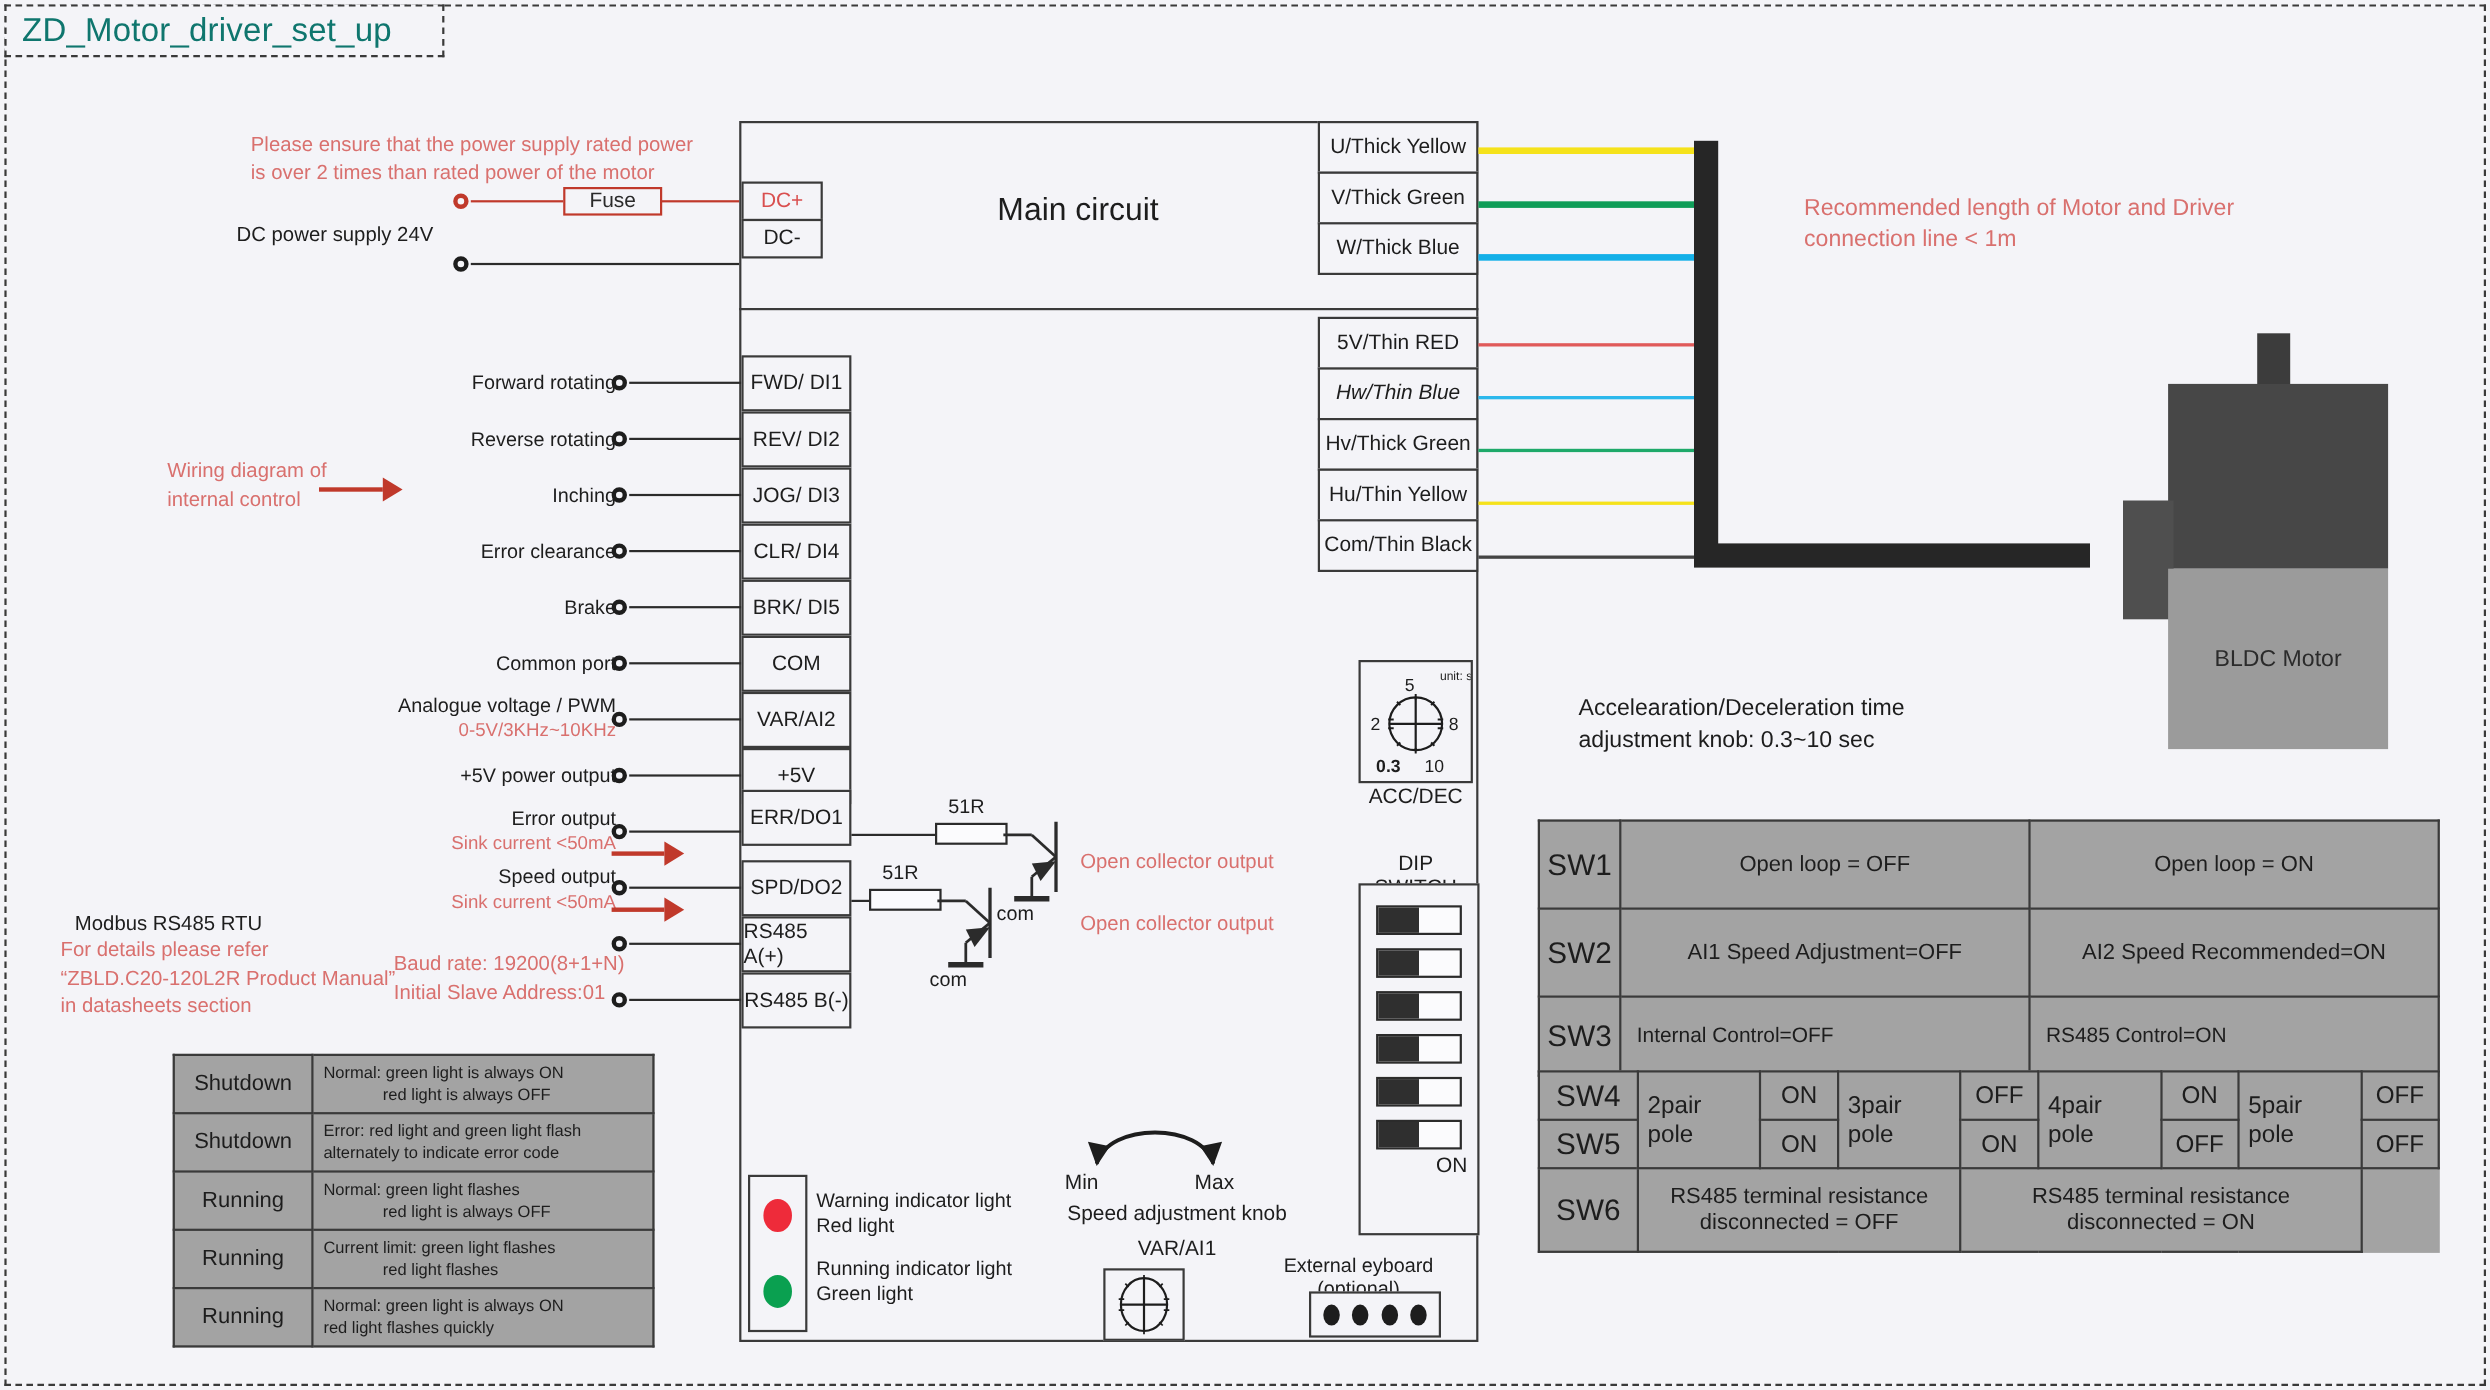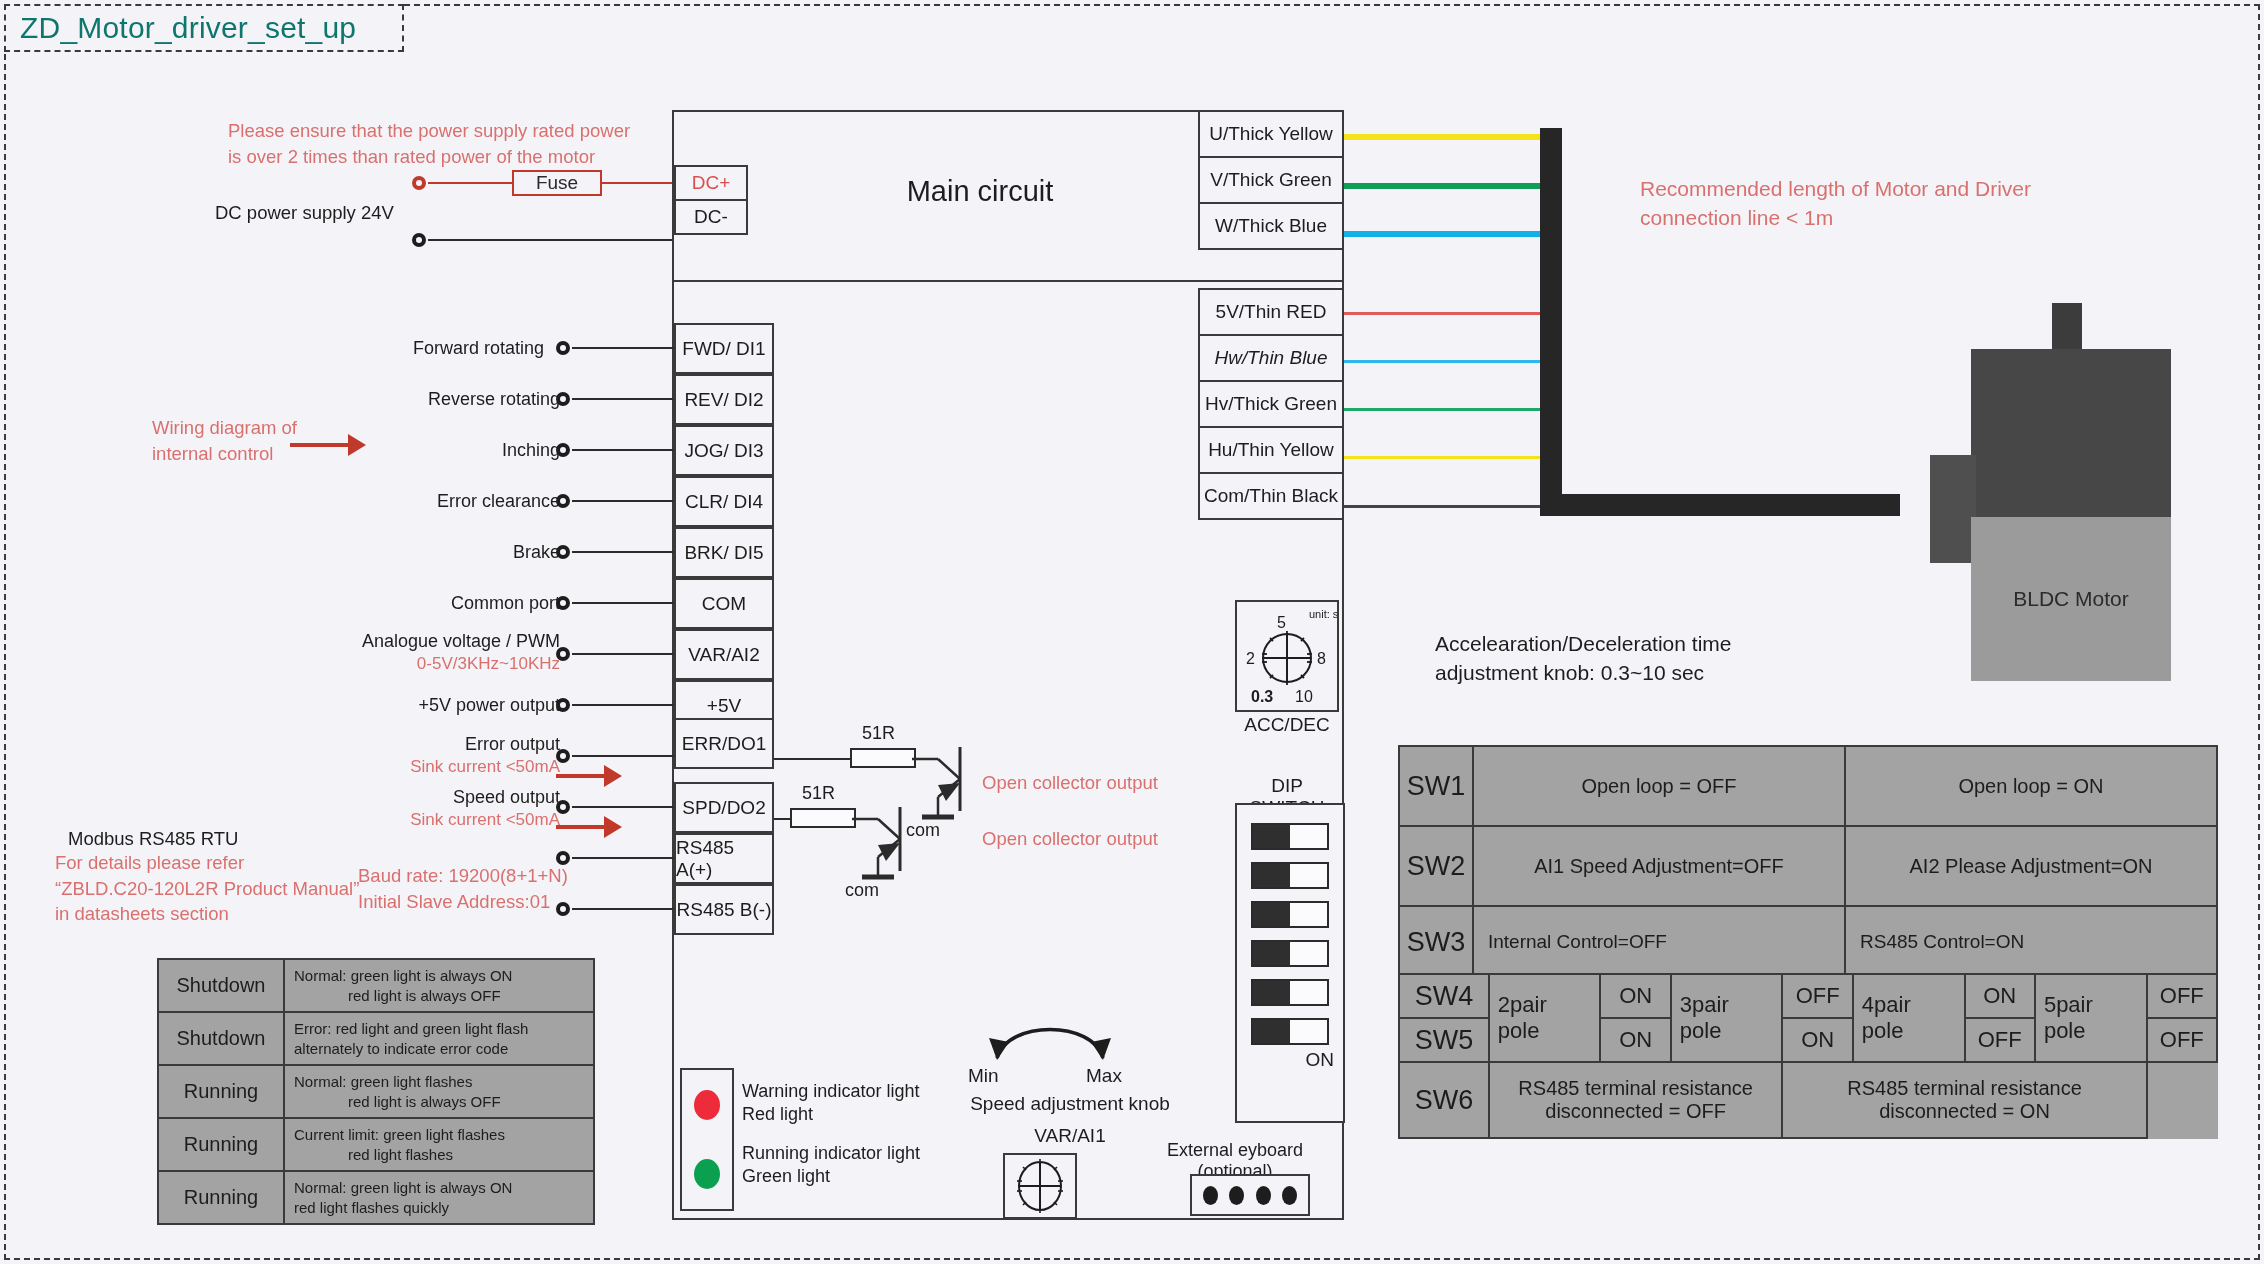--- a/index.html
+++ b/index.html
@@ -165,21 +165,21 @@
 
   <div class="abs" style="left:674px; top:165px; width:74px;">
     <div class="term red" style="height:36px; margin-top:0;">
       <span>DC+</span>
     </div>
     <div class="term" style="height:36px;">
       <span>DC-</span>
     </div>
   </div>
 
-  <div class="abs label-l" style="left:284px; top:337px; width:260px;">Forward rotating</div>
+  <div class="abs label-l" style="left:300px; top:337px; width:260px;">Forward rotating</div>
   <div class="abs node" style="left:556px; top:341px;"></div>
   <div class="abs wire-h" style="left:572px; top:347px; width:102px;"></div>
   <div class="abs term" style="left:674px; top:325px; width:100px; height:51px;">
     <span>FWD/ DI1</span>
   </div>
 
   <div class="abs label-l" style="left:300px; top:388px; width:260px;">Reverse rotating</div>
   <div class="abs node" style="left:556px; top:392px;"></div>
   <div class="abs wire-h" style="left:572px; top:398px; width:102px;"></div>
   <div class="abs term" style="left:674px; top:376px; width:100px; height:51px;">
@@ -537,21 +537,21 @@
   <table class="sw abs" style="left:1398px; top:745px; width:820px;">
     <tbody>
       <tr style="height:80px;">
         <td class="swid">SW1</td>
         <td class="cell" style="width:373px;">Open loop = OFF</td>
         <td class="cell" style="width:373px;">Open loop = ON</td>
       </tr>
       <tr style="height:80px;">
         <td class="swid">SW2</td>
         <td class="cell">AI1 Speed Adjustment=OFF</td>
-        <td class="cell">AI2 Please Adjustment=ON</td>
+        <td class="cell">AI2 Speed Recommended=ON</td>
       </tr>
       <tr style="height:72px;">
         <td class="swid">SW3</td>
         <td class="cellL">Internal Control=OFF</td>
         <td class="cellL">RS485 Control=ON</td>
       </tr>
     </tbody>
   </table>
 
   <table class="sw abs" style="left:1398px; top:973px; width:820px;">

